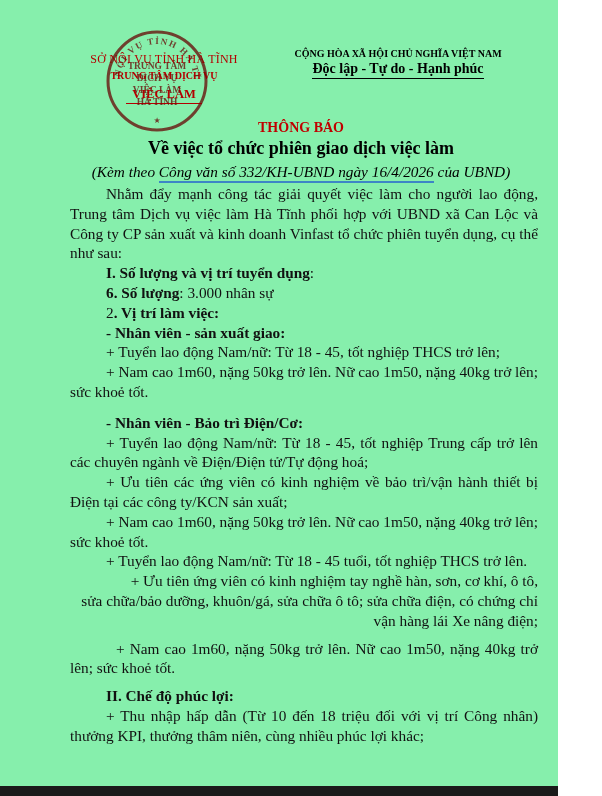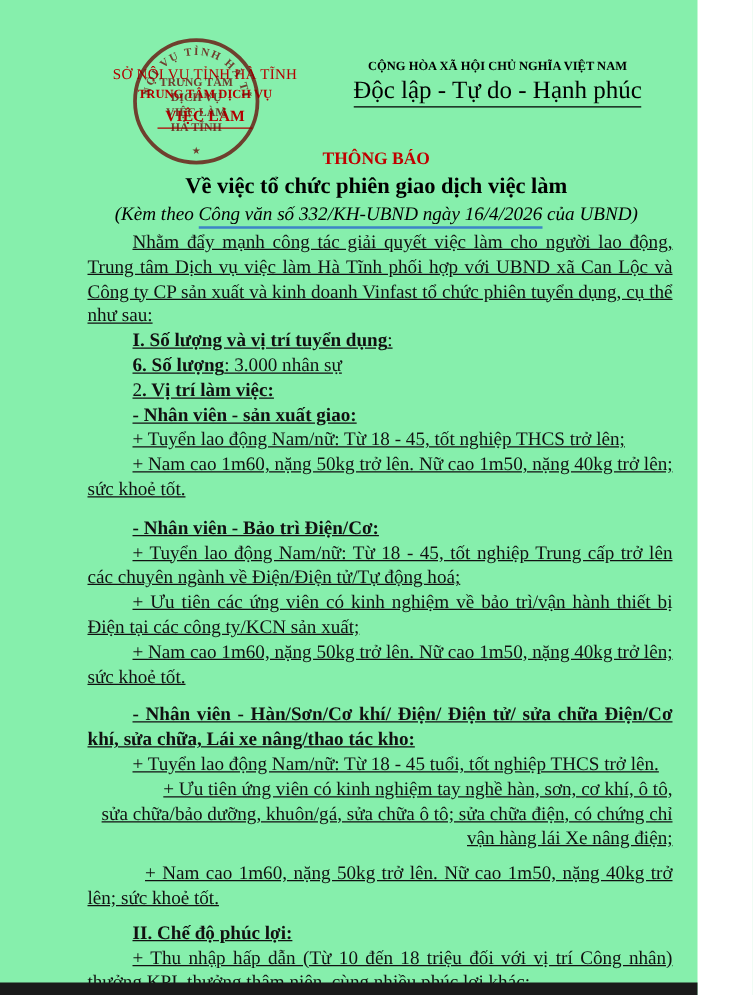--- a/index.html
+++ b/index.html
@@ -10,33 +10,33 @@
   .hdr-left{position:absolute;left:84px;top:52px;width:160px;text-align:center;
             color:#b30000;line-height:1.25;z-index:1;}
   .hl1{font-size:12px;letter-spacing:.2px;white-space:nowrap;}
   .hl2{font-size:10px;font-weight:bold;margin-top:3px;white-space:nowrap;}
   .hl3{display:inline-block;font-size:12.5px;font-weight:bold;margin-top:3px;
        border-bottom:1.5px solid #b30000;padding:0 6px 1px 6px;}
   .stamp{position:absolute;left:104px;top:28px;width:106px;height:106px;z-index:2;
          opacity:.88;mix-blend-mode:multiply;pointer-events:none;}
   .hdr-right{position:absolute;left:254px;top:48px;width:288px;text-align:center;color:#000;}
   .hr1{font-size:10px;font-weight:bold;white-space:nowrap;}
-  .hr2{display:inline-block;font-size:20px;font-weight:normal;margin-top:2px;
+  .hr2{display:inline-block;font-size:14px;font-weight:bold;margin-top:2px;
        border-bottom:1.5px solid #000;padding-bottom:1px;}
 
   
   .title-block{position:absolute;left:0;top:119px;width:602px;text-align:center;line-height:1.3;}
   .t1{color:#c00000;font-weight:bold;font-size:14px;}
   .t2{color:#000;font-weight:bold;font-size:18px;}
   .t3{color:#000;font-style:italic;font-size:15.3px;margin-top:1px;text-align:center;}
   .t3 .link{border-bottom:2px solid #3d85c6;padding-bottom:1px;cursor:pointer;}
 
   
   .body{position:absolute;left:70px;top:184px;width:468px;
-        font-size:15.3px;line-height:19.8px;text-align:justify;text-decoration:underline;}
+        font-size:15.3px;line-height:19.8px;text-align:justify;}
   .body p{margin:0;text-indent:36px;}
   .body p.rag{text-align:right;}
   .body b{font-weight:bold;}
   .mt-blank{margin-top:11px !important;}
   .mt-sm{margin-top:8px !important;}
   .deep{text-indent:46px !important;}
 
   
   .footer-bar{position:absolute;left:0;bottom:0;width:602px;height:10px;background:#1a1a1a;}
 </style>
@@ -90,21 +90,20 @@
 
     <p><b>- Nhân viên - sản xuất giao:</b></p>
     <p>+ Tuyển lao động Nam/nữ: Từ 18 - 45, tốt nghiệp THCS trở lên;</p>
     <p>+ Nam cao 1m60, nặng 50kg trở lên. Nữ cao 1m50, nặng 40kg trở lên;  sức khoẻ tốt.</p>
 
     <p class="mt-blank"><b>- Nhân viên - Bảo trì Điện/Cơ:</b></p>
     <p>+ Tuyển lao động Nam/nữ: Từ 18 - 45, tốt nghiệp Trung cấp trở lên các chuyên ngành về Điện/Điện tử/Tự động hoá;</p>
     <p>+ Ưu tiên các ứng viên có kinh nghiệm về bảo trì/vận hành thiết bị Điện tại các công ty/KCN sản xuất;</p>
     <p>+ Nam cao 1m60, nặng 50kg trở lên. Nữ cao 1m50, nặng 40kg trở lên;  sức khoẻ tốt.</p>
 
-    <p class="mt-blank"><b>- Nhân viên - Hàn/Sơn/Cơ khí/ Điện/ Điện tử/ sửa chữa Điện/Cơ khí, sửa chữa, Lái xe nâng/thao tác kho:</b></p>
     <p>+ Tuyển lao động Nam/nữ: Từ 18 - 45 tuổi, tốt nghiệp THCS trở lên.</p>
     <p class="rag">+ Ưu tiên ứng viên có kinh nghiệm tay nghề hàn, sơn, cơ khí, ô tô, sửa chữa/bảo dưỡng, khuôn/gá, sửa chữa ô tô; sửa chữa điện, có chứng chỉ vận hàng lái Xe nâng điện;</p>
     <p class="mt-sm deep">+ Nam cao 1m60, nặng 50kg trở lên. Nữ cao 1m50, nặng 40kg trở lên; sức khoẻ tốt.</p>
 
     <p class="mt-sm"><b>II. Chế độ phúc lợi:</b></p>
     <p>+ Thu nhập hấp dẫn (Từ 10 đến 18 triệu đối với vị trí Công nhân) thưởng KPI, thưởng thâm niên, cùng nhiều phúc lợi khác;</p>
   </main>
 
   <div class="footer-bar"></div>
 </div>

